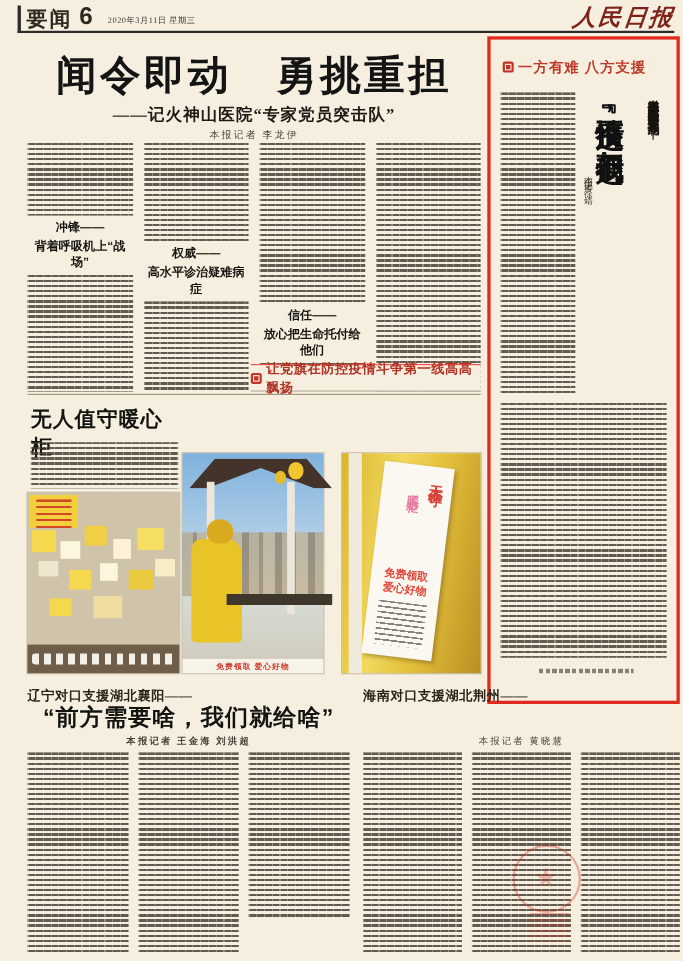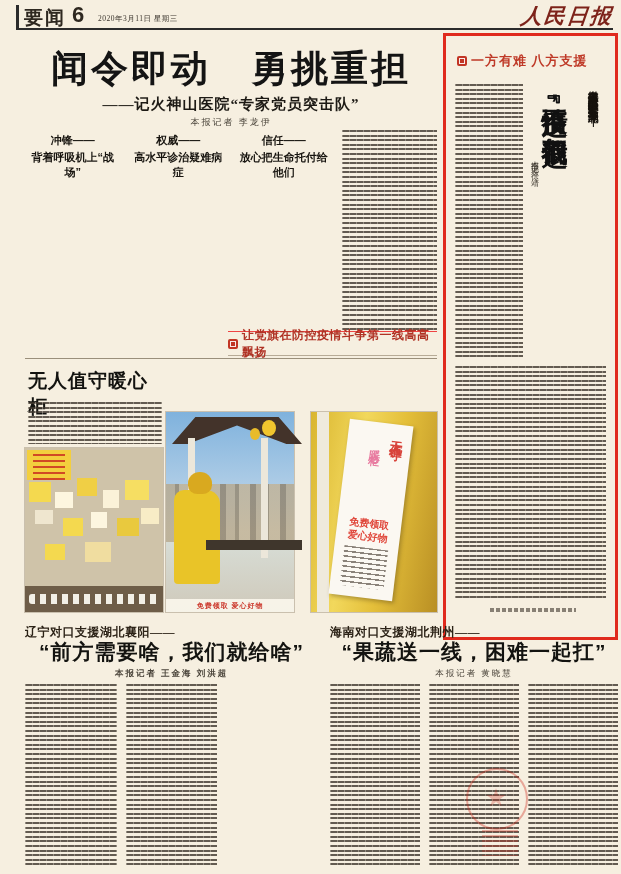--- a/index.html
+++ b/index.html
@@ -26,21 +26,21 @@
       repeating-linear-gradient(to bottom, rgba(62,54,45,.8) 0 2px, transparent 2px 4.6px);
   }
   
   .main-headline{left:25px; top:44px; width:412px; text-align:center;
     font-family:"Liberation Sans","DejaVu Sans",sans-serif;
     font-size:37px; font-weight:900; letter-spacing:3px; color:#141414;}
   .main-subtitle{left:25px; top:95px; width:412px; text-align:center;
     font-size:15px; font-weight:700; color:#1d1a15; letter-spacing:1px;}
   .main-byline{left:25px; top:116px; width:412px; text-align:center; font-size:9px; color:#4a443a; letter-spacing:2px;}
   .main-cols{left:25px; top:130px; width:412px; height:226px; display:flex; gap:10px;}
-  .col{flex:1; display:flex; }
+  .col{flex:1; display:flex; flex-direction:column;}
   .subhead{text-align:center; padding:3px 0 4px 0;
     font-family:"Liberation Sans","DejaVu Sans",sans-serif; font-weight:900; color:#17140f;}
   .subhead .sh-label{font-size:11px; display:block;}
   .subhead .sh-title{font-size:11px; display:block; margin-top:2px;}
   .fill{flex:1;}
   .party-strip{left:228px; top:331px; width:209px; height:23px; background:#f6efe0;
     border-top:1px solid #ef4444; border-bottom:1px solid #b7ab97;
     display:flex; align-items:center; justify-content:flex-start; gap:4px;}
   .party-strip .strip-text{font-family:"Liberation Sans","DejaVu Sans",sans-serif;
     font-size:12px; font-weight:900; color:#b03325; letter-spacing:.5px;}
@@ -259,21 +259,20 @@
       </div>
     <div class="col">
         <div class="greek fill"></div>
       </div>
     <div class="col">
         <div class="greek fill" style="height:150px; flex:0 0 auto;"></div>
       </div>
   </div>
 
   <div class="abs ba-kicker right-kicker">海南对口支援湖北荆州——</div>
-  <div class="abs ba-headline right-headline">“果蔬送一线，困难一起扛”</div>
   <div class="abs ba-byline right-byline">本报记者 黄晓慧</div>
   <div class="abs right-cols">
     <div class="col">
         <div class="greek fill"></div>
       </div>
     <div class="col">
         <div class="greek fill"></div>
       </div>
     <div class="col">
         <div class="greek fill"></div>

